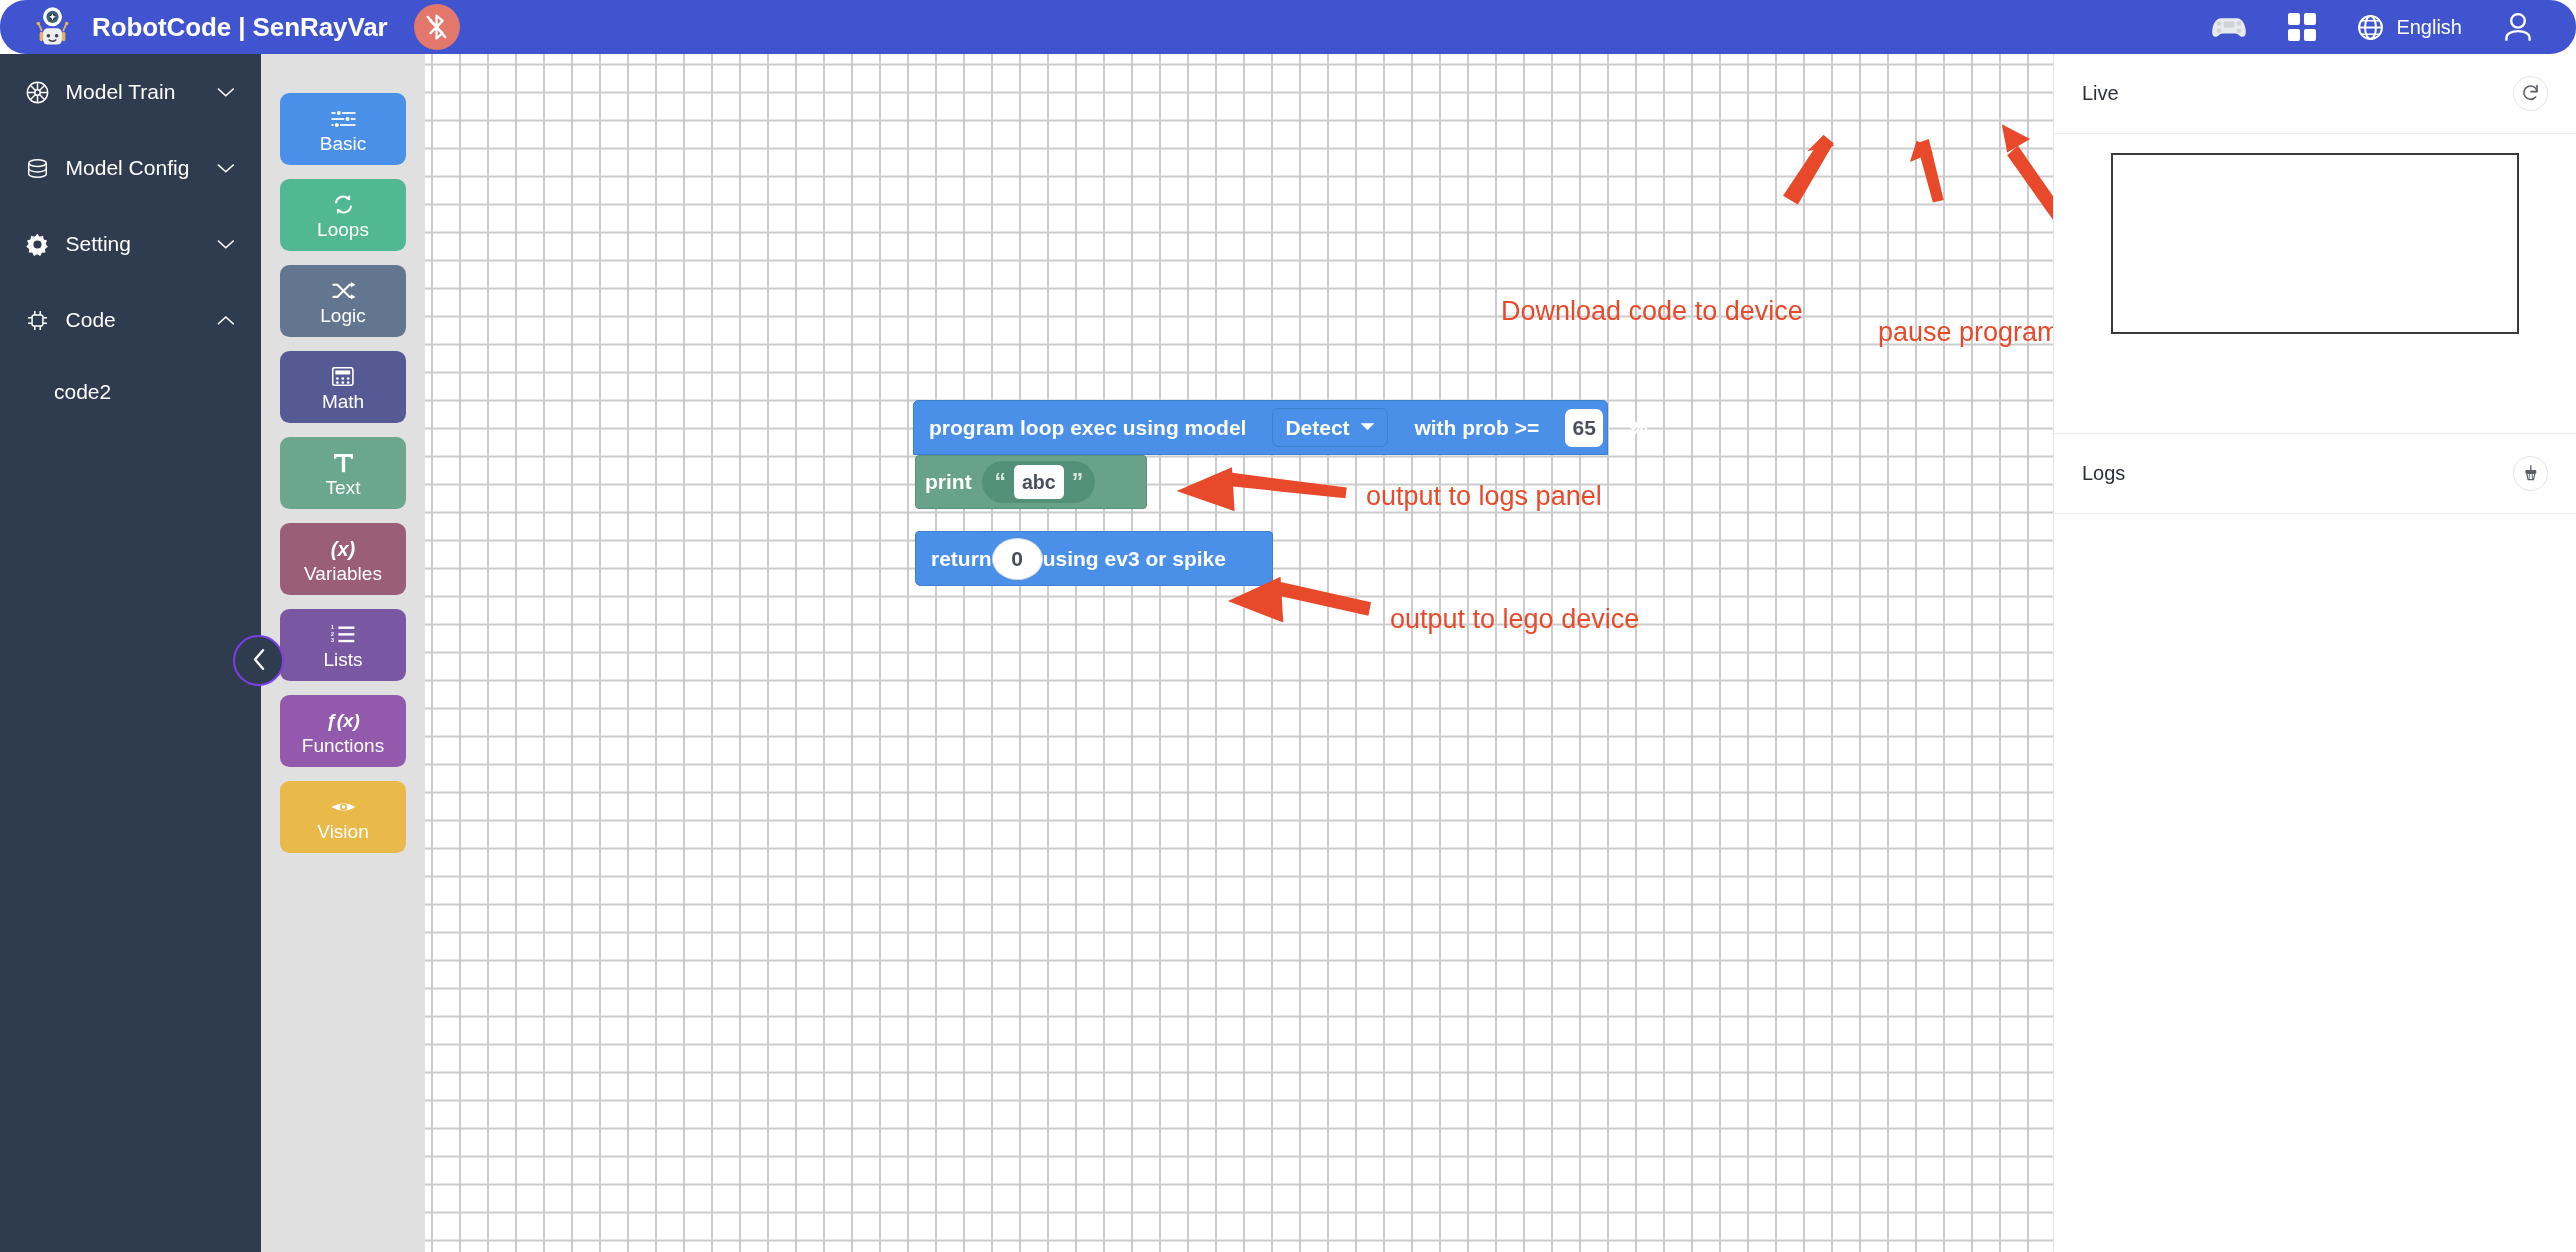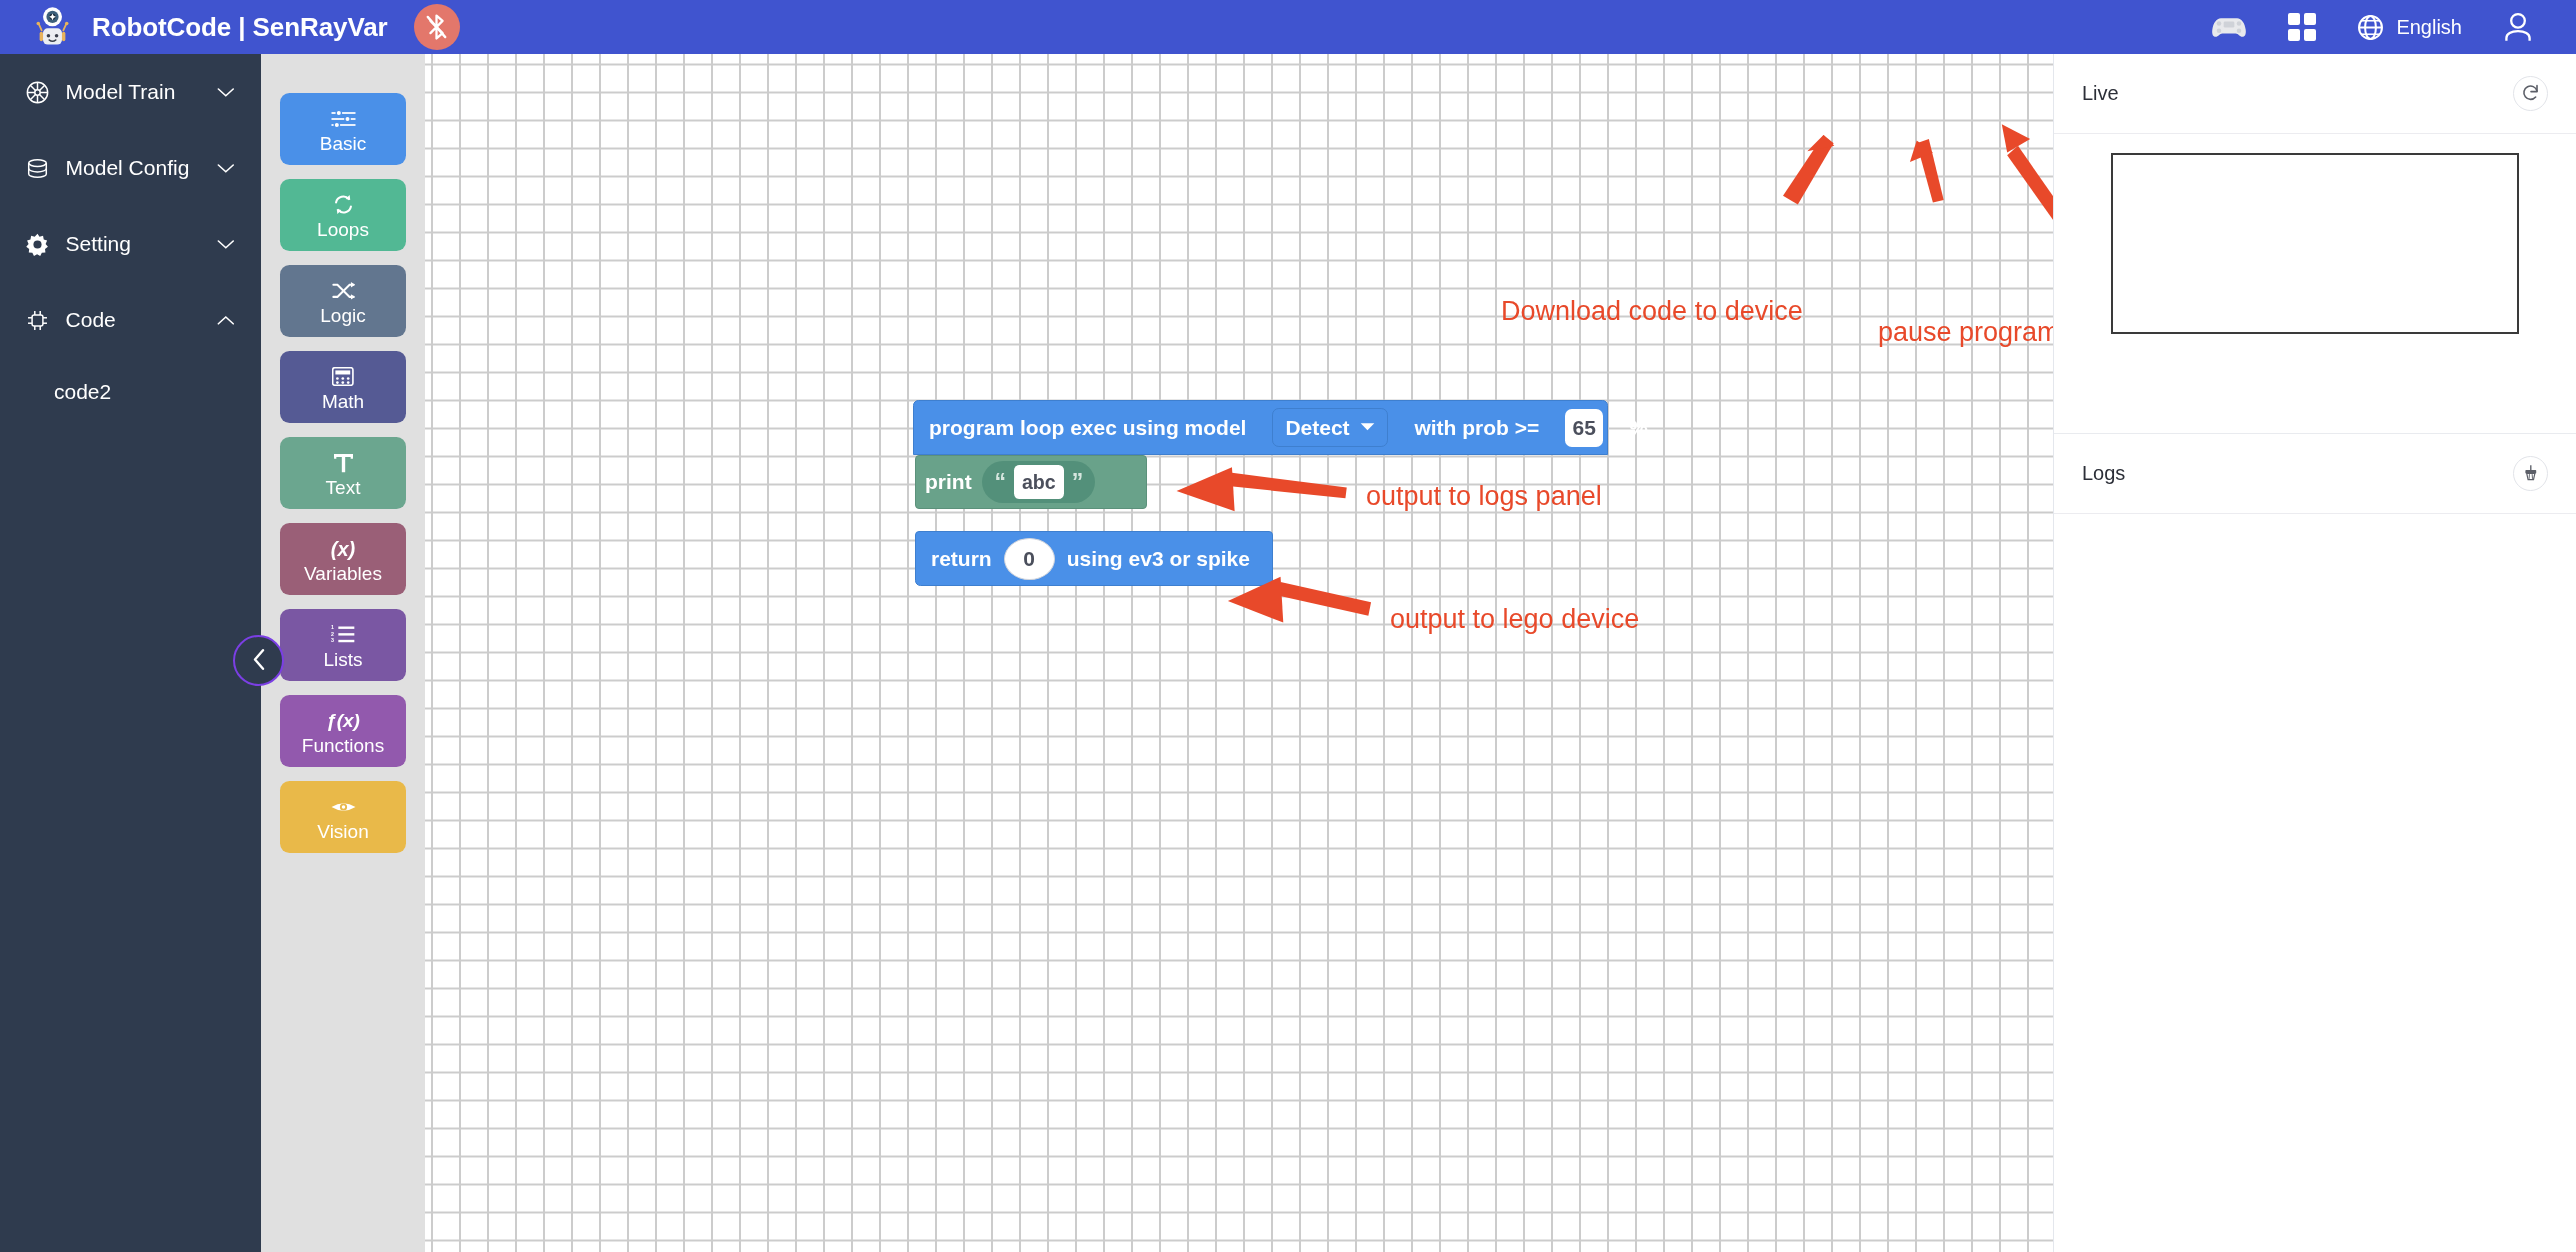--- a/index.html
+++ b/index.html
@@ -8,21 +8,21 @@
     font-family: "Liberation Sans", sans-serif;
     overflow: hidden;
     background: #ffffff;
   }
   .app { position: relative; width: 2576px; height: 1252px; }
 
   
   .header {
     position: absolute; top: 0; left: 0; width: 2576px; height: 54px;
     background: #4054cf;
-    display: flex; align-items: center;
+    display: flex; align-items: center; border-radius: 26px;
   }
   .logo-wrap { margin-left: 32px; width: 41px; height: 42px; position: relative; }
   .app-title {
     color: #ffffff; font-size: 26px; font-weight: bold;
     margin-left: 19px; letter-spacing: -0.1px; white-space: nowrap;
   }
   .bt-badge {
     margin-left: 26px; width: 46px; height: 46px; border-radius: 50%;
     background: #e3776b; display: flex; align-items: center; justify-content: center;
   }
@@ -129,21 +129,21 @@
   .quote { color: #d6e6de; font-size: 23px; font-weight: bold; line-height: 1; }
   .str-field {
     background: #fff; border-radius: 5.4px; height: 34px; min-width: 39px;
     display: flex; align-items: center; justify-content: center;
     color: #4b4f5c; font-size: 19.6px; font-weight: bold; padding: 0 8px; cursor: text;
   }
   .blk-return {
     position: absolute; left: 2px; top: 131px;
     width: 358px; height: 55px; background: #4a90e8;
     border: 1.4px solid #3e7fcf; border-radius: 4px 4px 5.4px 5.4px;
-    display: flex; align-items: center; padding-left: 15px; gap: 12px;
+    display: flex; align-items: center; padding-left: 15px; 
   }
   .round-field {
     background: #fff; border: 1.4px solid #d2d5dc; border-radius: 50%;
     width: 51px; height: 42px; display: flex; align-items: center; justify-content: center;
     color: #4b4f5c; font-size: 21px; font-weight: bold; cursor: text;
   }
 
   
   .anno {
     position: absolute; color: #e8492a; font-size: 27px; white-space: nowrap;

